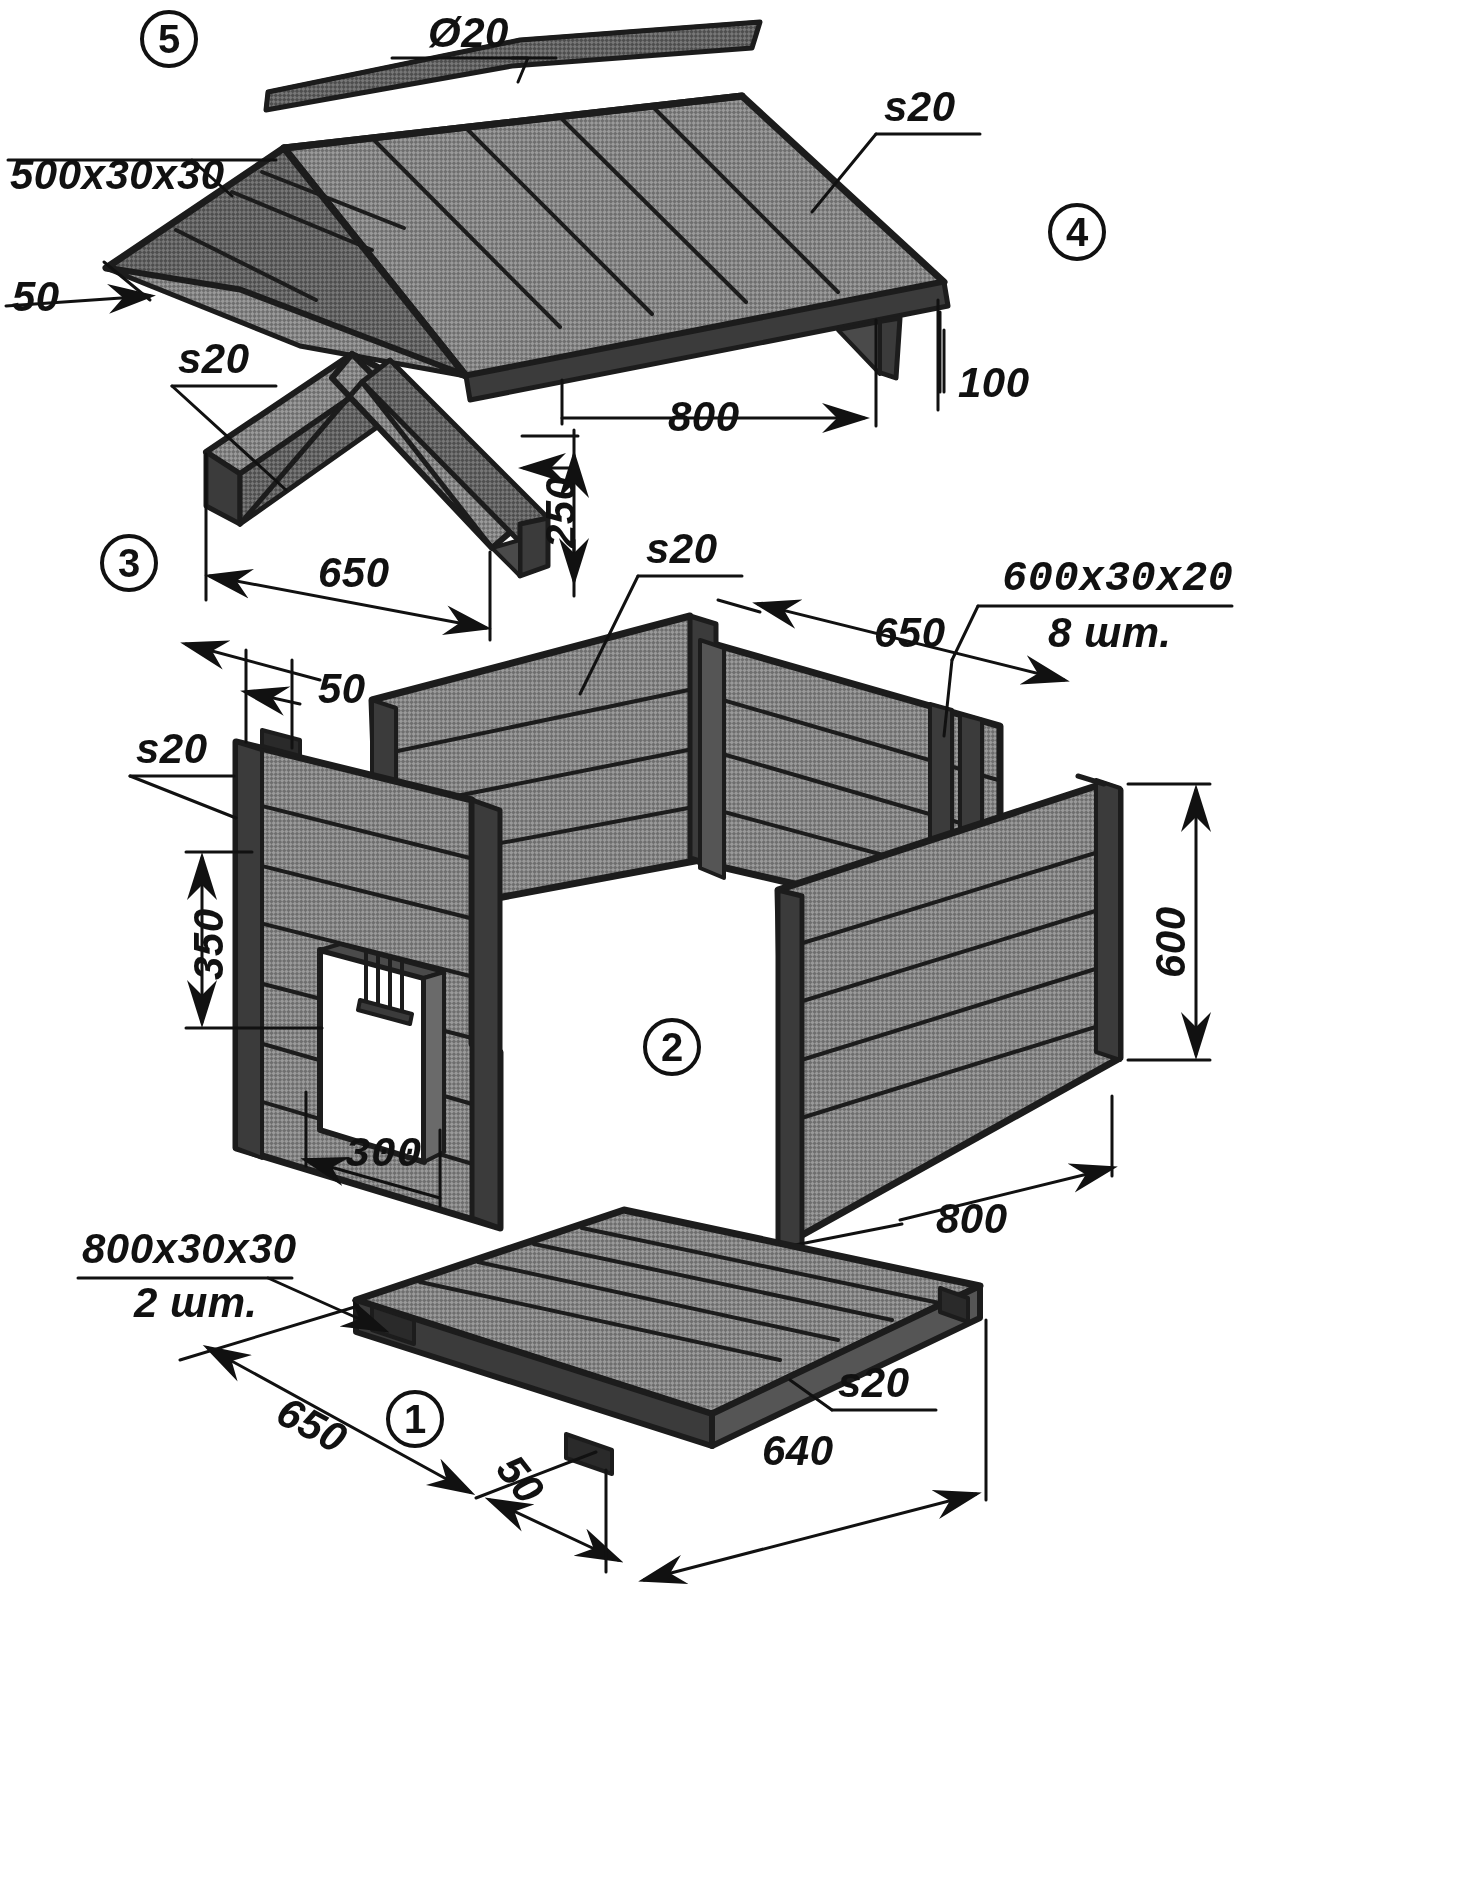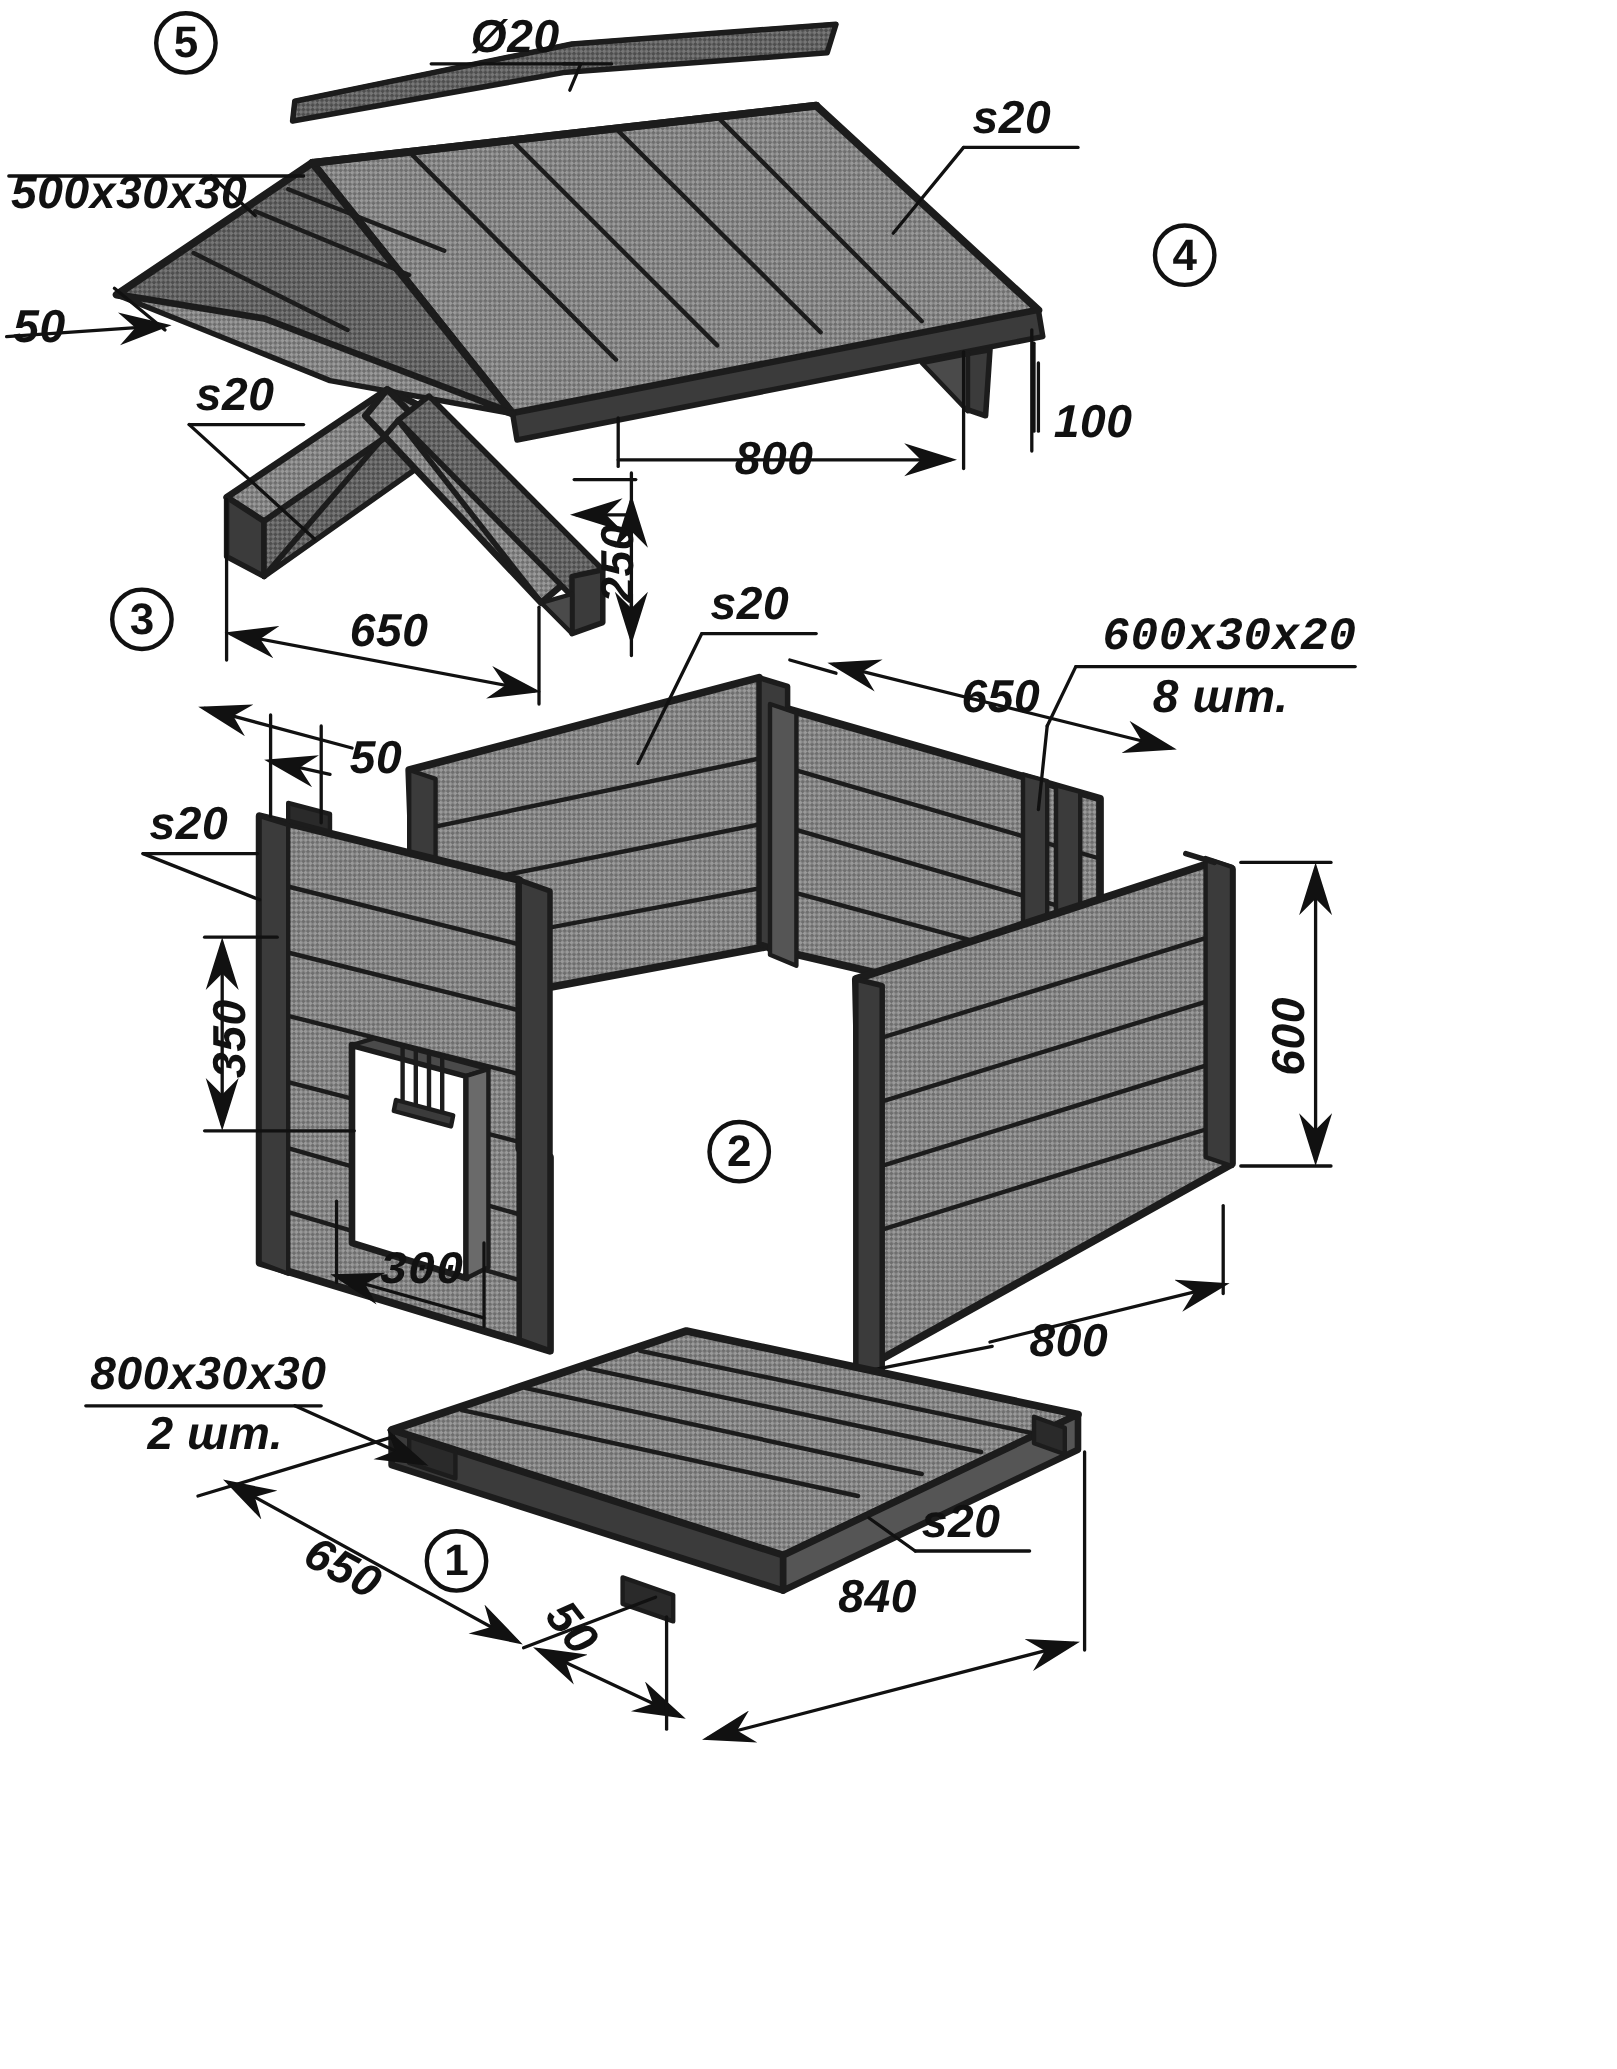--- a/index.html
+++ b/index.html
@@ -348,15 +348,15 @@
 <span class="lbl big" style="left:82px; top:1228px;">800x30x30</span>
 
 <span class="lbl big" style="left:134px; top:1282px;">2 шт.</span>
 
 <span class="lbl big" style="left:838px; top:1362px;">s20</span>
 
 <span class="lbl big rot-p30" style="left:290px; top:1390px;">650</span>
 
 <span class="lbl big rot-p55" style="left:522px; top:1448px;">50</span>
 
-<span class="lbl big" style="left:762px; top:1430px;">840</span>
+<span class="lbl big" style="left:762px; top:1430px;">640</span>
 
 </div>
 
 </body></html>

